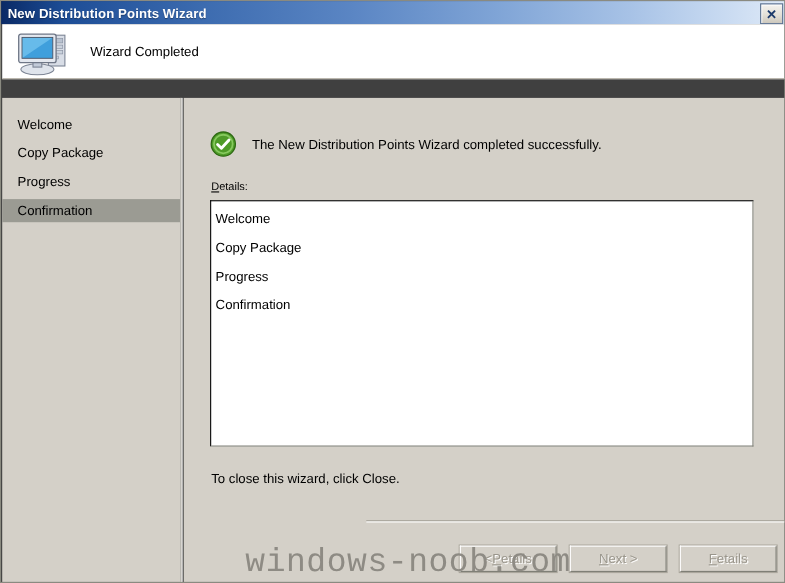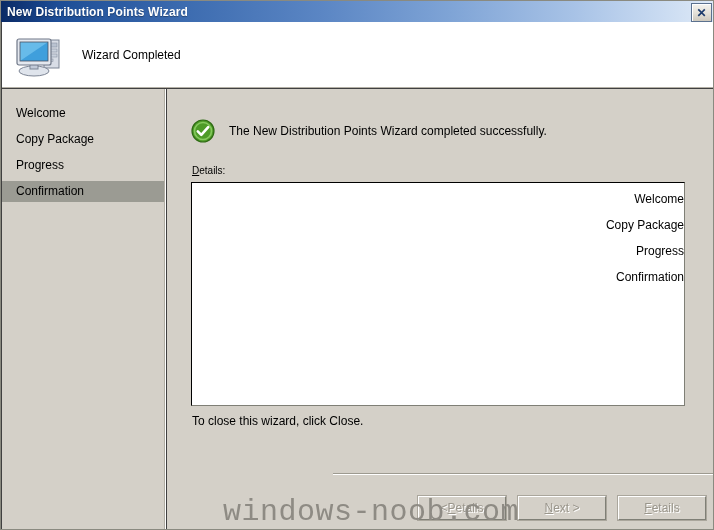--- a/index.html
+++ b/index.html
@@ -69,21 +69,21 @@
     font-weight: bold;
     line-height: 1;
     font-family: "Liberation Sans", sans-serif;
   }
 
   
   #header {
     position: absolute;
     left: 1px; top: 21px;
     width: 712px;
-    height: 66px;
+    height: 50px;
     background: #ffffff;
     border-bottom: 1px solid #b4b0a6;
     box-sizing: border-box;
     display: flex;
     align-items: center;
   }
   #header-icon {
     margin-left: 12px;
     width: 52px;
     height: 48px;
@@ -133,21 +133,20 @@
   }
 
   
   #content {
     position: absolute;
     left: 166px;
     top: 88px;
     width: 547px;
     height: 440px;
     background: #d4d0c8;
-    text-align: right;
   }
 
   #result-row {
     position: absolute;
     left: 24px;
     top: 30px;
     display: flex;
     align-items: center;
   }
   #success-icon {
@@ -187,21 +186,21 @@
   .detail-line {
     font-size: 12px;
     color: #000000;
     height: 26px;
     line-height: 20px;
   }
 
   #closing-hint {
     position: absolute;
     left: 25px;
-    top: 325px;
+    top: 339px;
     font-size: 12px;
     color: #000000;
   }
 
   
   #hdivider {
     position: absolute;
     left: 166px;
     top: 384px;
     width: 540px;

